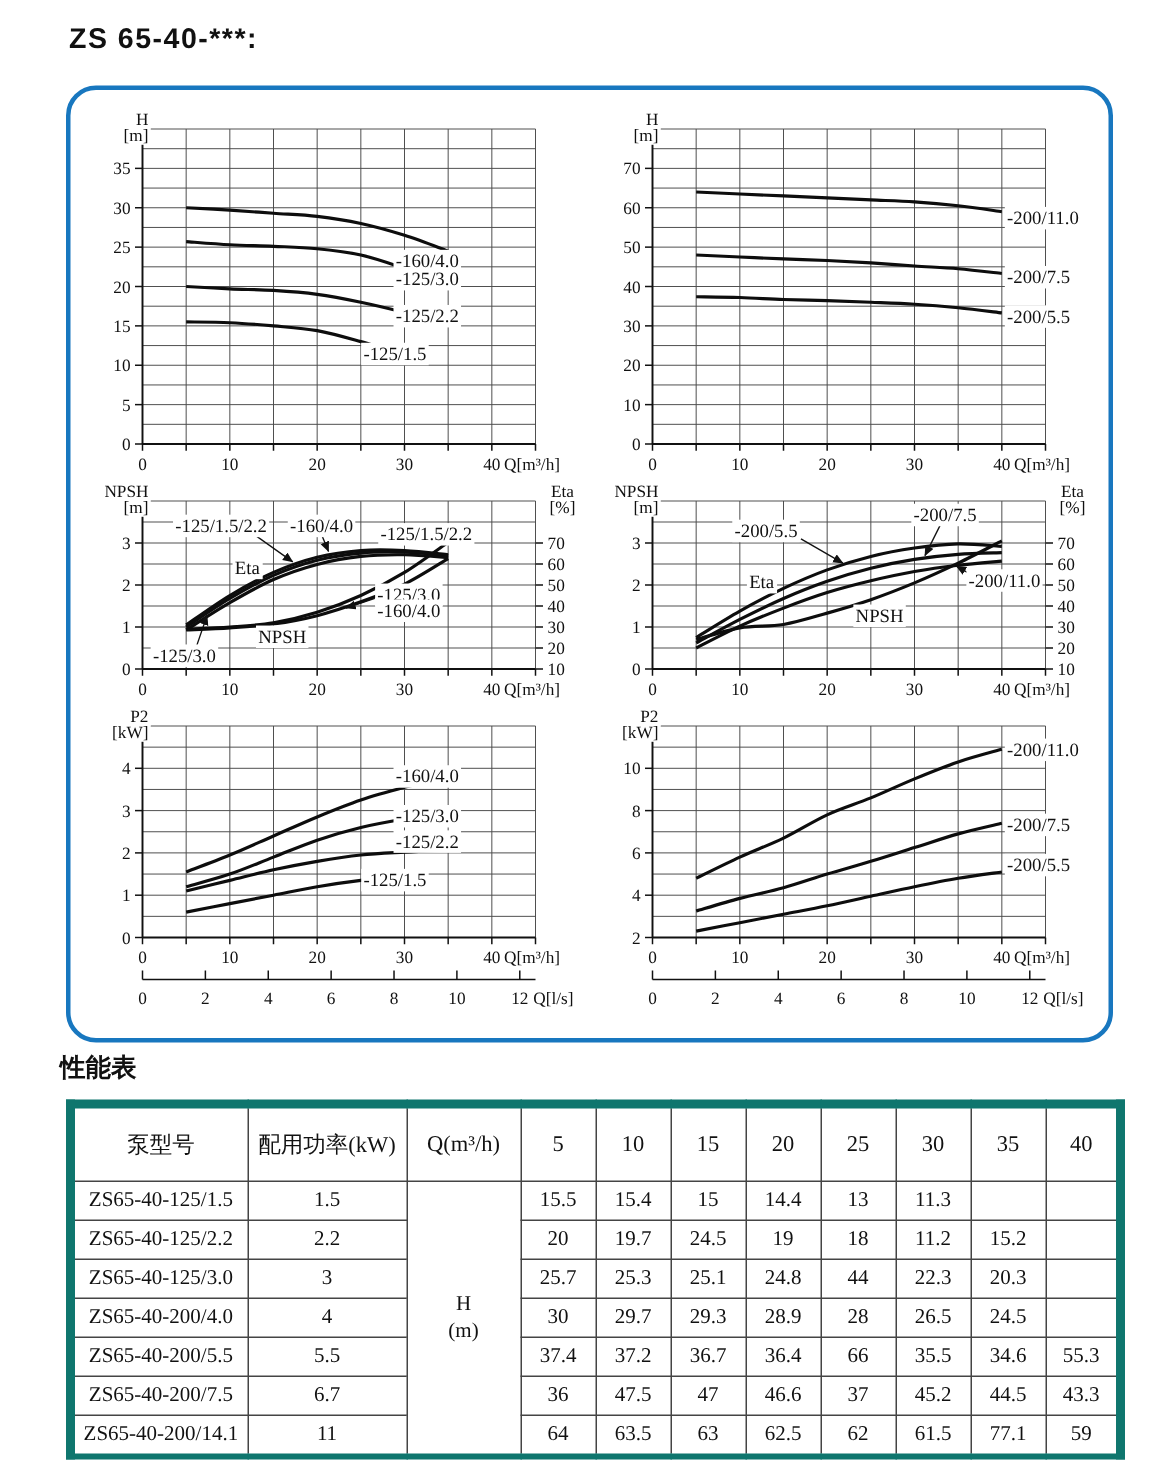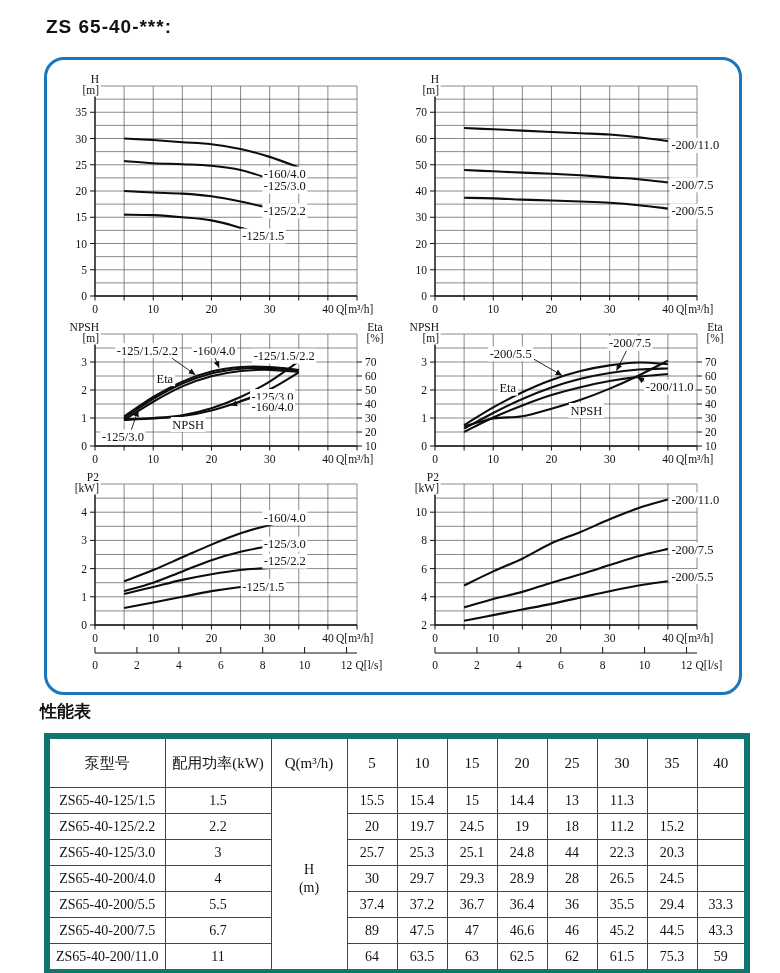--- a/index.html
+++ b/index.html
@@ -683,44 +683,44 @@
           <td>24.5</td>
           <td></td>
         </tr>
         <tr>
           <td class="model">ZS65-40-200/5.5</td>
           <td>5.5</td>
           <td>37.4</td>
           <td>37.2</td>
           <td>36.7</td>
           <td>36.4</td>
-          <td>36</td>
+          <td>66</td>
           <td>35.5</td>
-          <td>29.4</td>
-          <td>33.3</td>
+          <td>34.6</td>
+          <td>55.3</td>
         </tr>
         <tr>
           <td class="model">ZS65-40-200/7.5</td>
           <td>6.7</td>
-          <td>89</td>
+          <td>36</td>
           <td>47.5</td>
           <td>47</td>
           <td>46.6</td>
-          <td>46</td>
+          <td>37</td>
           <td>45.2</td>
           <td>44.5</td>
           <td>43.3</td>
         </tr>
         <tr>
-          <td class="model">ZS65-40-200/11.0</td>
+          <td class="model">ZS65-40-200/14.1</td>
           <td>11</td>
           <td>64</td>
           <td>63.5</td>
           <td>63</td>
           <td>62.5</td>
           <td>62</td>
           <td>61.5</td>
-          <td>75.3</td>
+          <td>77.1</td>
           <td>59</td>
         </tr>
       </tbody>
   </table>
 </div>
 
 </body></html>

